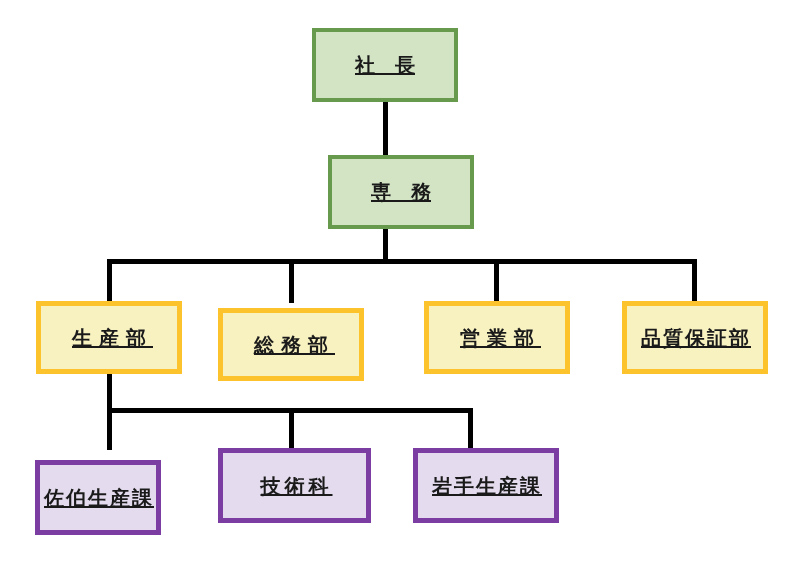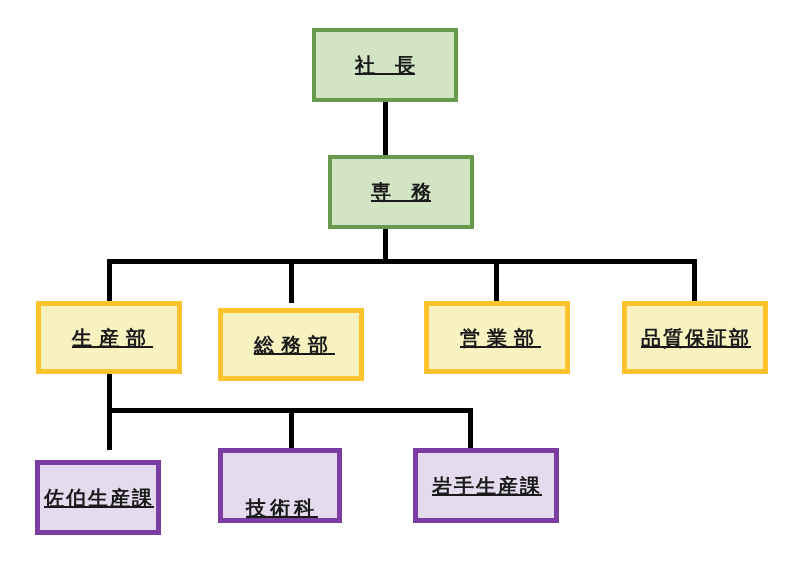--- a/index.html
+++ b/index.html
@@ -59,21 +59,21 @@
   .ls-tech .label  { letter-spacing: 4px; padding-left: 4px; }
 
   
   .n-president { left: 312px; top: 28px;  width: 146px; height: 74px; }
   .n-senmu     { left: 328px; top: 155px; width: 146px; height: 74px; }
   .n-dept1 { left: 36px;  top: 301px; width: 146px; height: 73px; }
   .n-dept2 { left: 218px; top: 308px; width: 146px; height: 73px; }
   .n-dept3 { left: 424px; top: 301px; width: 146px; height: 73px; }
   .n-dept4 { left: 622px; top: 301px; width: 146px; height: 73px; }
   .n-sect1 { left: 35px;  top: 448px; width: 126px; height: 75px; margin-top: 12px; }
-  .n-sect2 { left: 218px; top: 448px; width: 124px; height: 75px; align-items: flex-end; }
+  .n-sect2 { left: 218px; top: 448px; width: 153px; height: 75px; }
   .n-sect3 { left: 413px; top: 448px; width: 146px; height: 75px; }
 
   
   .line {
     position: absolute;
     background: var(--line_color);
   }
   .l-v1    { left: 383px; top: 102px; width: 5px;   height: 53px; }  
   .l-v2    { left: 383px; top: 229px; width: 5px;   height: 32px; }  
   .l-bar1  { left: 107px; top: 259px; width: 590px; height: 5px;  }  

